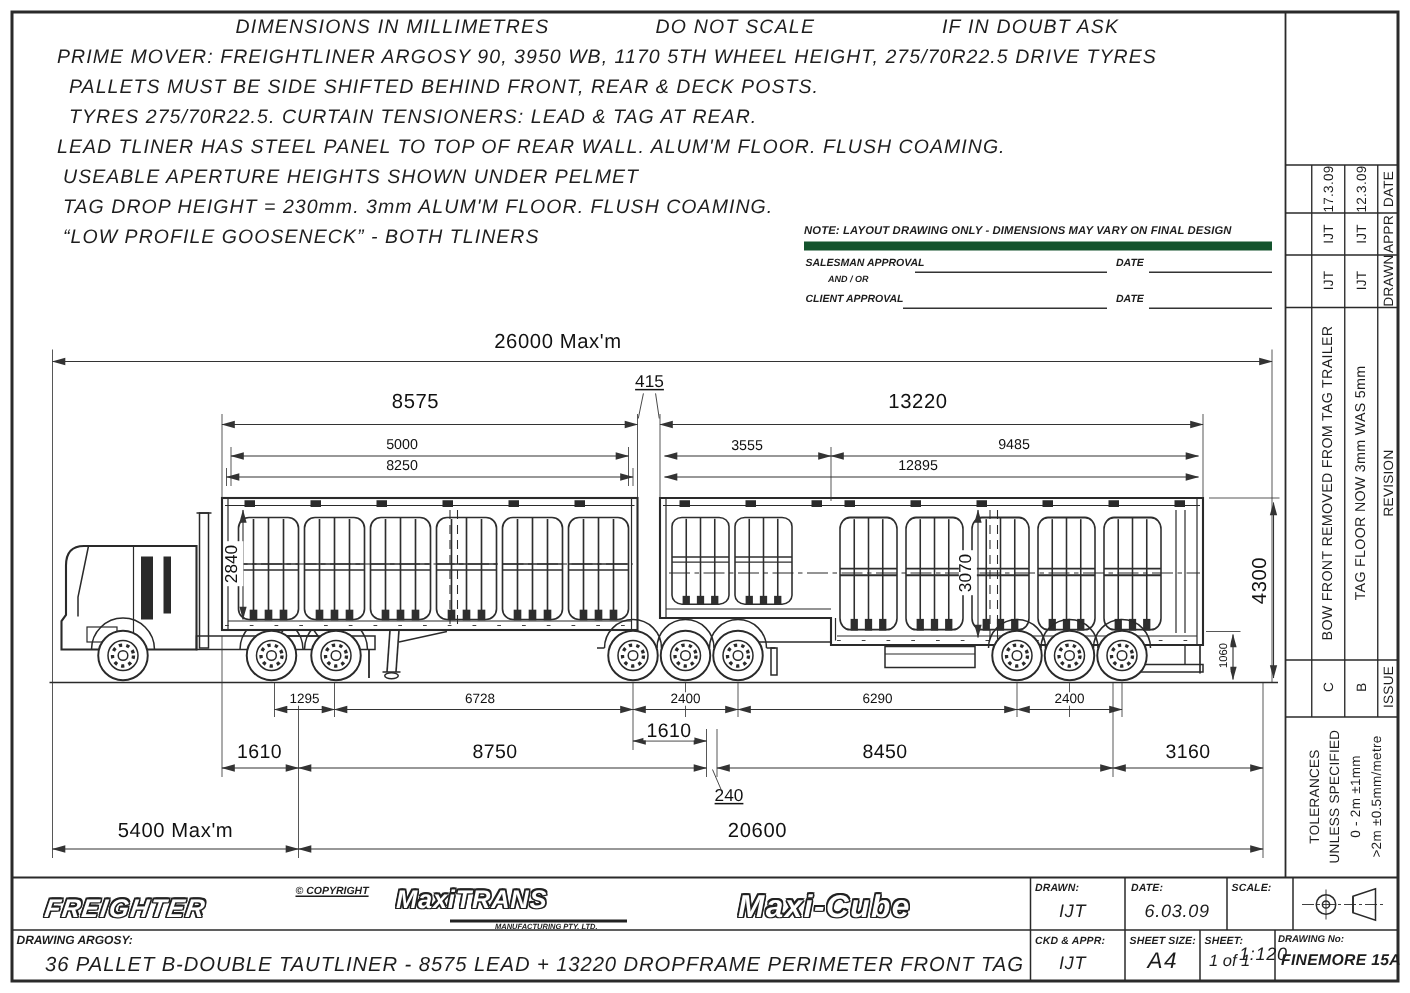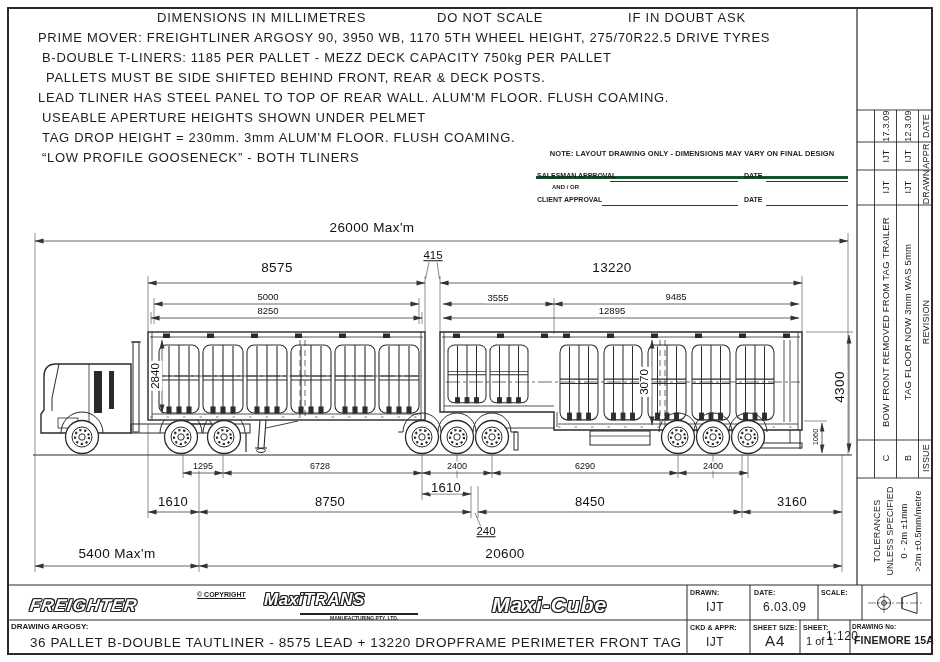--- a/index.html
+++ b/index.html
@@ -1,36 +1,36 @@
 <!DOCTYPE html>
 <html><head>
 <meta charset="utf-8">
 <style>
   html,body{margin:0;padding:0;background:#fff;}
   body{position:relative;width:940px;height:662px;overflow:hidden;
        font-family:"Liberation Sans",sans-serif;color:#1d1d1d;}
-  .abs{position:absolute;white-space:nowrap;line-height:1;}
+  .abs{position:absolute;white-space:nowrap;line-height:1;font-style:italic;}
   .txt{font-family:"Liberation Sans",sans-serif;color:#1d1d1d;}
   svg{position:absolute;left:0;top:0;}
   
   .dim{position:absolute;transform:translate(-50%,-50%);background:#fff;
        padding:0 2px;color:#111;white-space:nowrap;line-height:1;z-index:5;}
   .rot{transform:translate(-50%,-50%) rotate(-90deg);}
   .s14{font-size:13.5px;letter-spacing:.4px;}
   .s13{font-size:13px;letter-spacing:.3px;}
   .s12{font-size:11.5px;}
   .s10{font-size:9.5px;}
   .s9{font-size:9px;}
   .s8{font-size:7.5px;}
   .u{text-decoration:underline;}
   
   .hdr{top:11px;font-size:13px;letter-spacing:.8px;}
   .note-line{font-size:13px;letter-spacing:.7px;height:20px;}
   
-  .ap-note{font-size:7.5px;font-weight:bold;border-bottom:3px solid #14532d;padding-bottom:18px;letter-spacing:.1px;text-align:center;}
+  .ap-note{font-size:7.5px;font-weight:bold;border-bottom:6px solid #14532d;padding-bottom:3px;letter-spacing:.1px;}
   .ap-lbl{font-size:7px;font-weight:bold;}
   .blank{position:absolute;border-bottom:1px solid #333;height:1px;}
   
   .cell{position:absolute;transform:translate(-50%,-50%) rotate(-90deg);
         font-size:9px;letter-spacing:.2px;white-space:nowrap;line-height:1;z-index:4;}
   .cell-desc{font-size:9.5px;}
   
   .tb-lbl{font-size:7px;font-weight:bold;letter-spacing:.1px;}
   .tb-val{font-size:12px;letter-spacing:.5px;}
   .outline-logo{font-weight:bold;font-style:italic;color:#fff;
@@ -289,22 +289,22 @@
     <line x1="481" y1="527" x2="475" y2="513" stroke-width="0.6"></line>
   </g>
 </svg>
 
 <div class="abs txt hdr" style="left:157px">DIMENSIONS IN MILLIMETRES</div>
 <div class="abs txt hdr" style="left:437px">DO NOT SCALE</div>
 <div class="abs txt hdr" style="left:628px">IF IN DOUBT ASK</div>
 
 <div class="abs" style="left:38px;top:31px">
   <div class="txt note-line">PRIME MOVER: FREIGHTLINER ARGOSY 90, 3950 WB, 1170 5TH WHEEL HEIGHT, 275/70R22.5 DRIVE TYRES</div>
-  <div class="txt note-line" style="padding-left:4px">B-DOUBLE T-LINERS: 1185 PER PALLET - MEZZ DECK CAPACITY 750kg PER PALLET</div>
   <div class="txt note-line" style="padding-left:8px">PALLETS MUST BE SIDE SHIFTED BEHIND FRONT, REAR &amp; DECK POSTS.</div>
+  <div class="txt note-line" style="padding-left:8px">TYRES 275/70R22.5. CURTAIN TENSIONERS: LEAD &amp; TAG AT REAR.</div>
   <div class="txt note-line">LEAD TLINER HAS STEEL PANEL TO TOP OF REAR WALL. ALUM'M FLOOR. FLUSH COAMING.</div>
   <div class="txt note-line" style="padding-left:4px">USEABLE APERTURE HEIGHTS SHOWN UNDER PELMET</div>
   <div class="txt note-line" style="padding-left:4px">TAG DROP HEIGHT = 230mm. 3mm ALUM'M FLOOR. FLUSH COAMING.</div>
   <div class="txt note-line" style="padding-left:4px">“LOW PROFILE GOOSENECK” - BOTH TLINERS</div>
 </div>
 
 <div class="abs" style="left:536px;top:150px;width:312px">
   <div class="txt ap-note">NOTE: LAYOUT DRAWING ONLY - DIMENSIONS MAY VARY ON FINAL DESIGN</div>
 </div>
 <div class="abs txt ap-lbl" style="left:537px;top:172px">SALESMAN APPROVAL</div>

